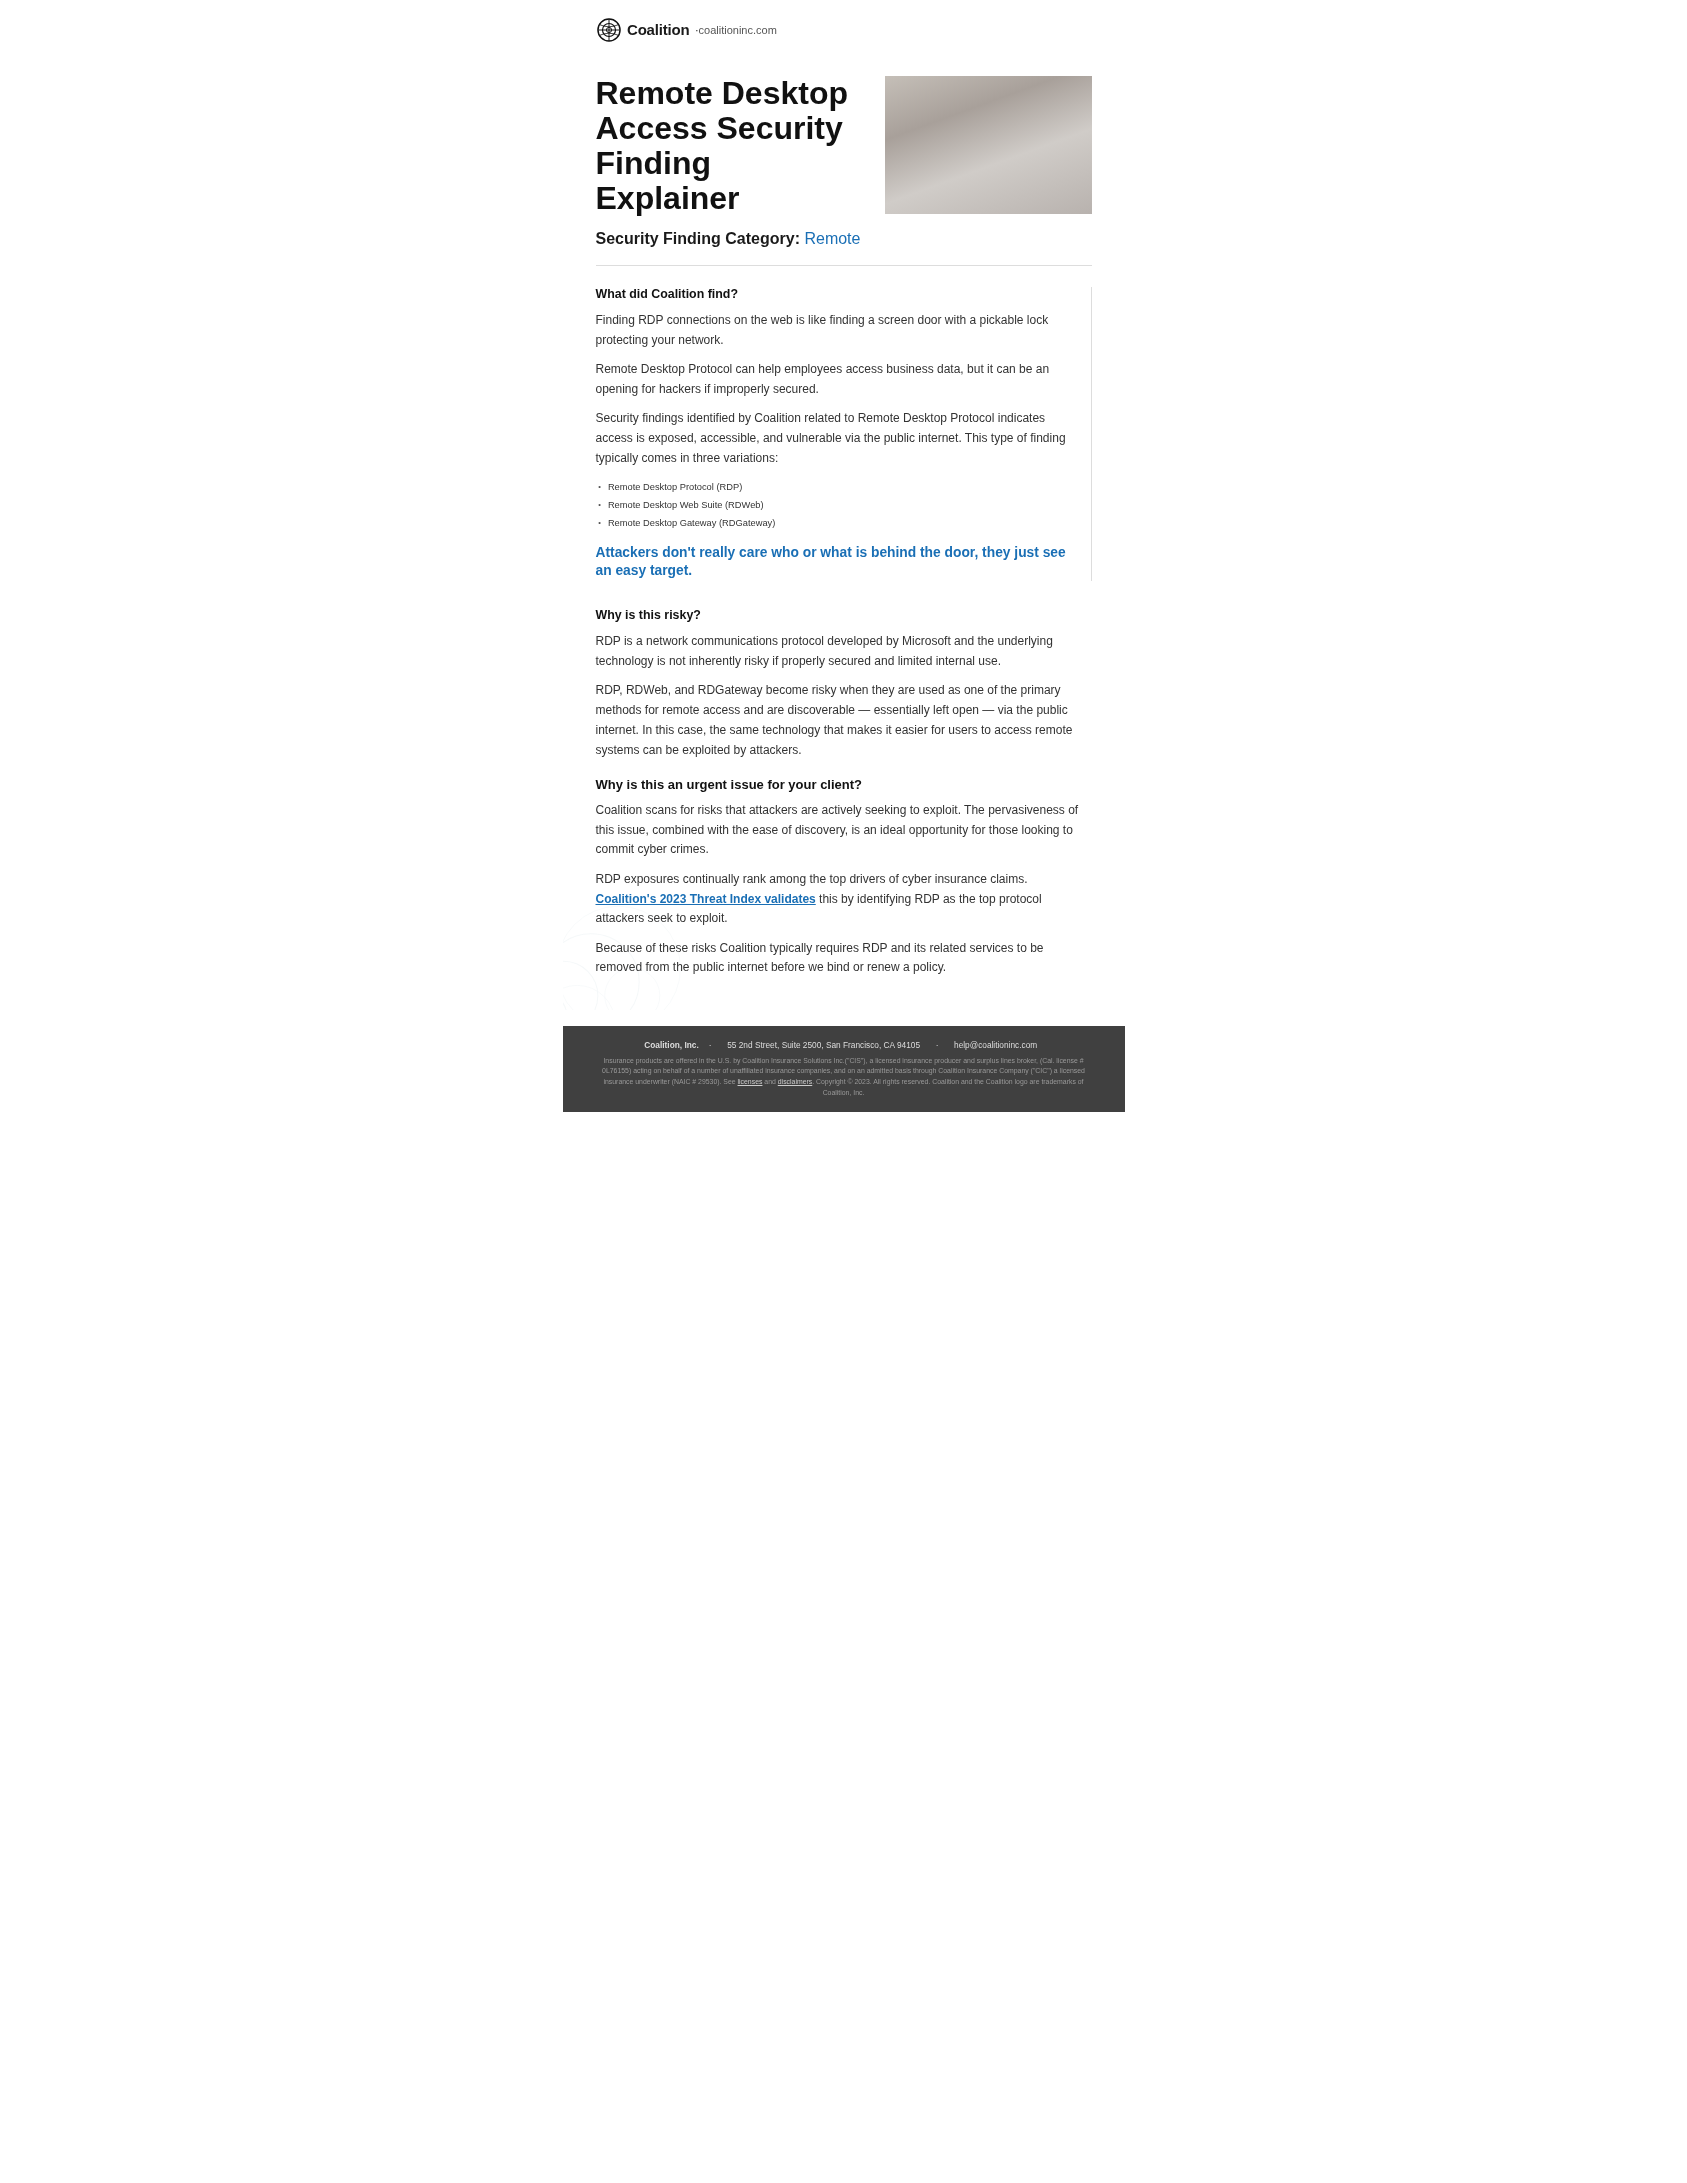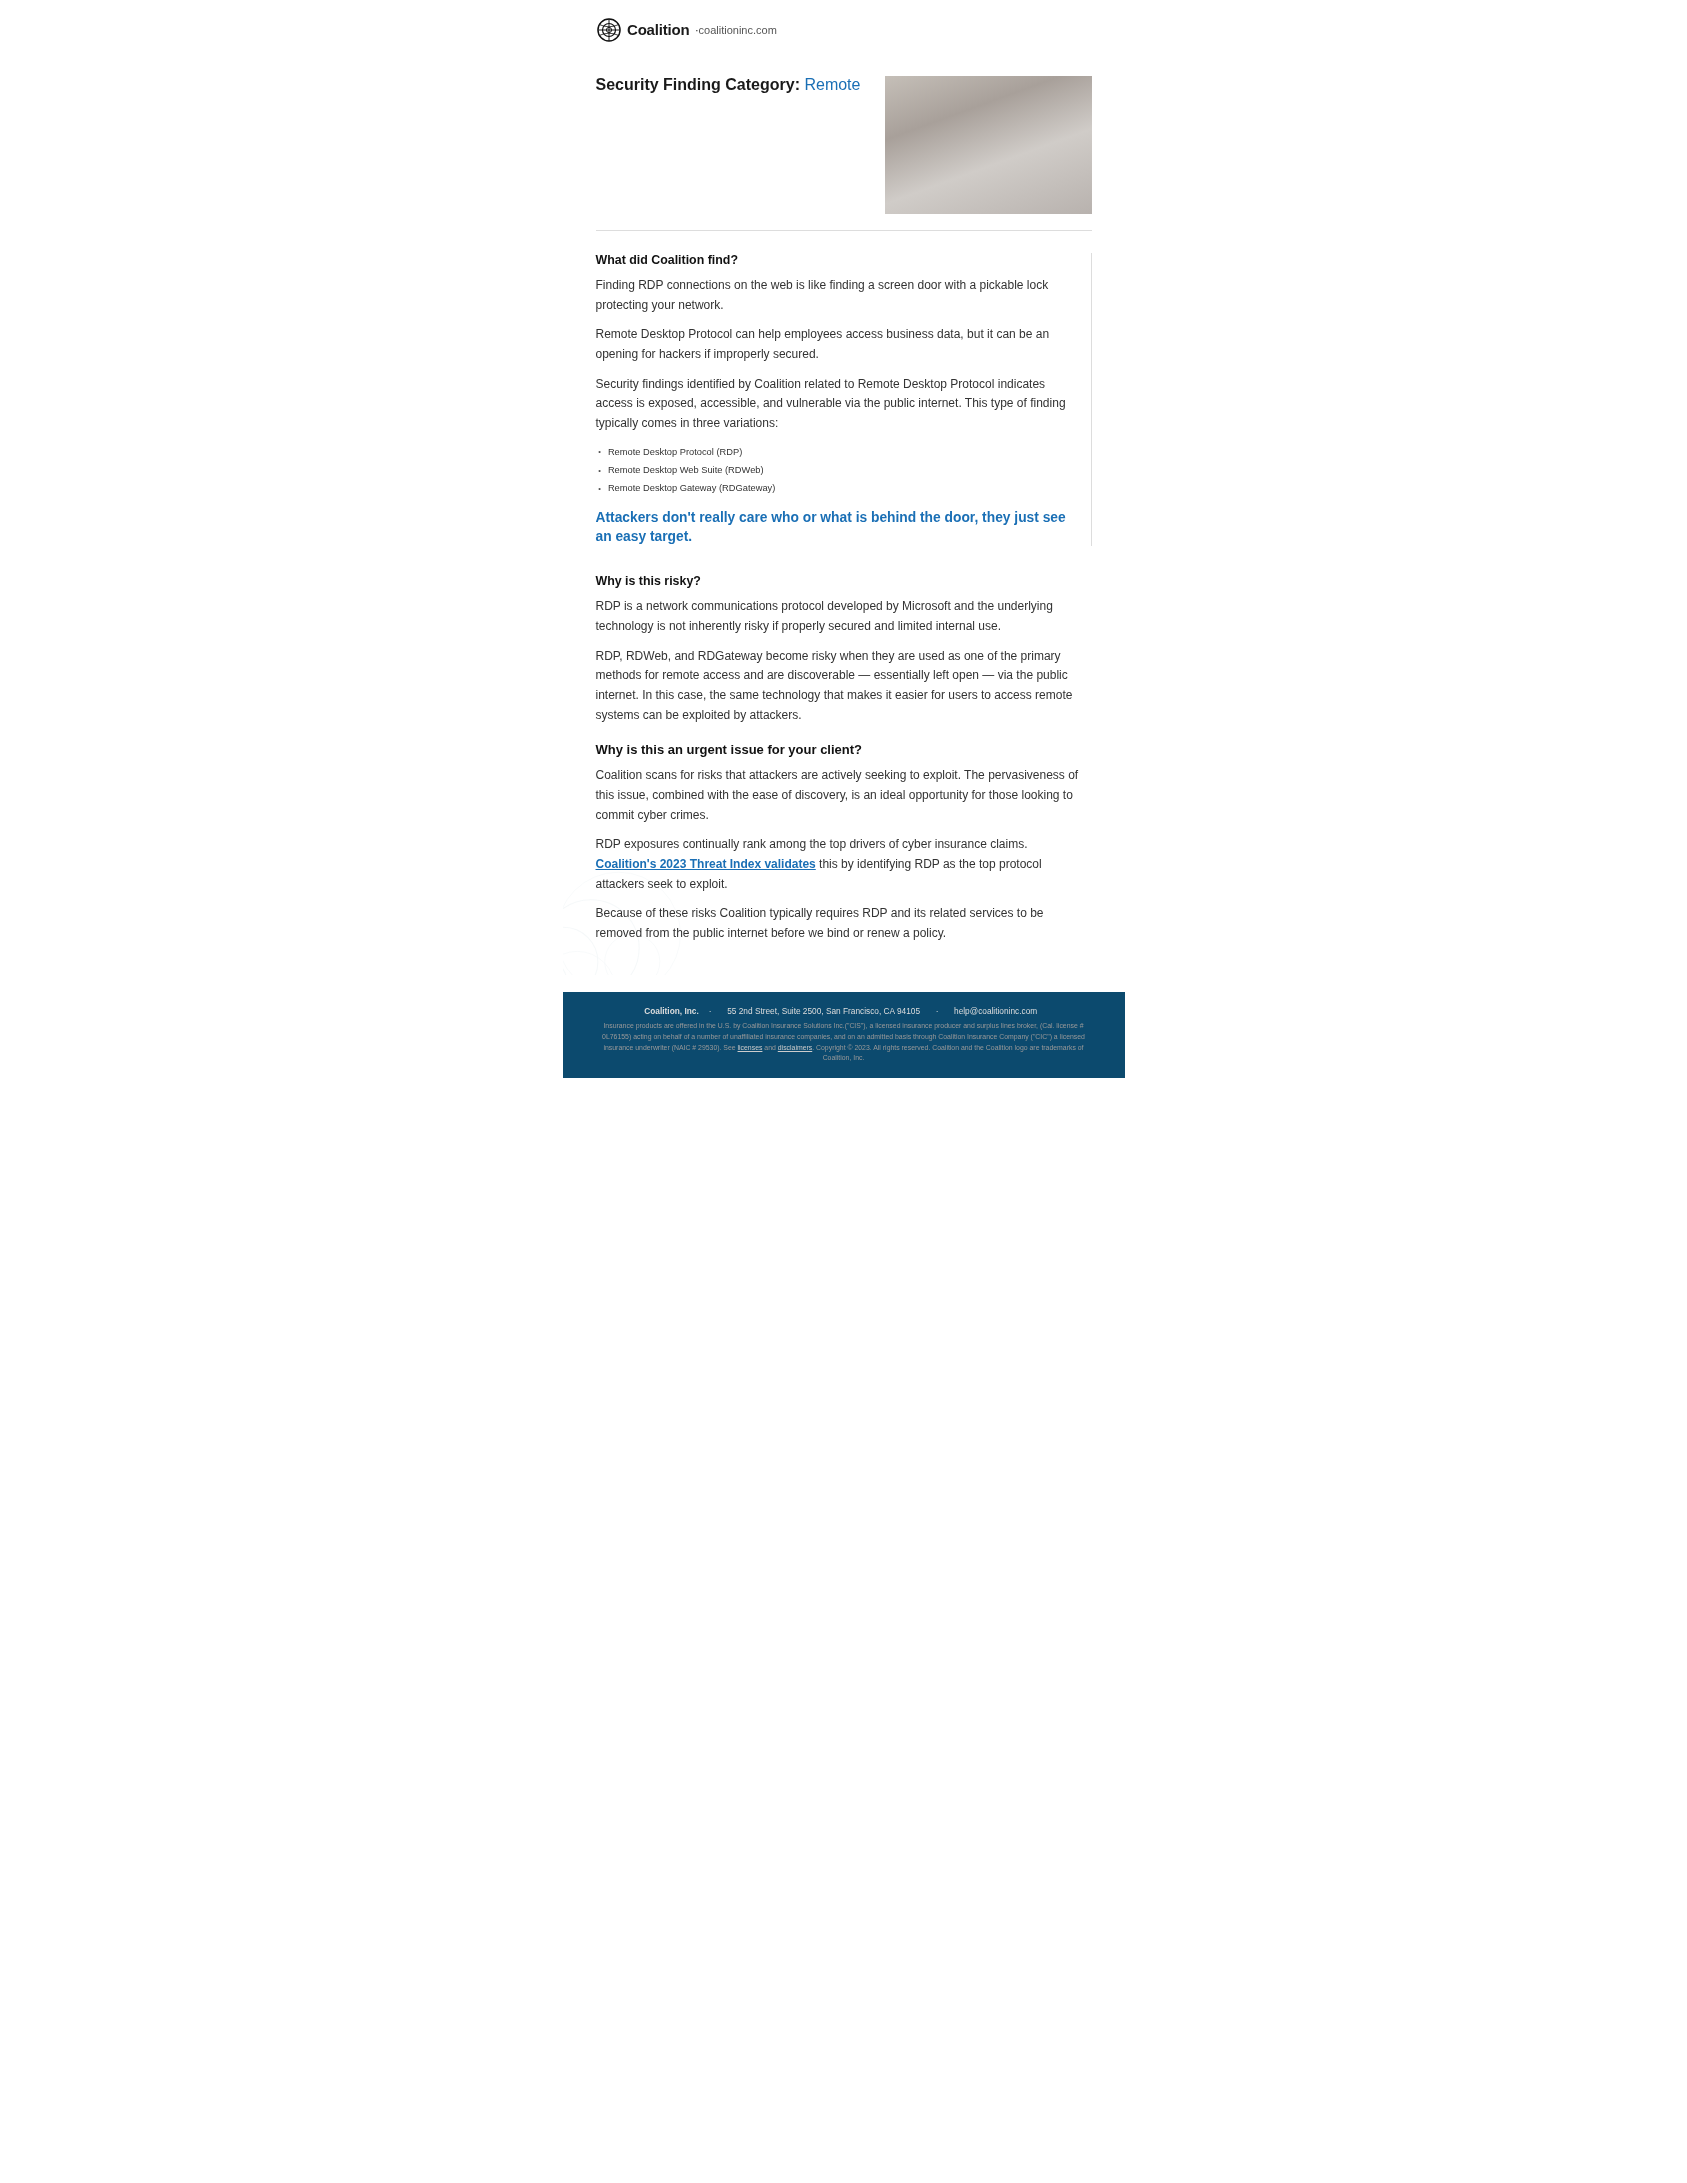--- a/index.html
+++ b/index.html
@@ -171,21 +171,21 @@
     }
     .decorative-circles {
       position: absolute;
       bottom: -27.6px;
       left: -41px;
       opacity: 0.12;
     }
 
     
     .footer {
-      background: #0c4a6e;
+      background: #404040;
       color: #ccc;
       padding: 13.8px 33px;
       margin-top: 16.5px;
     }
     .footer-main {
       text-align: center;
       font-size: 8.3px;
       color: #ddd;
       font-weight: 500;
       margin-bottom: 5.5px;
@@ -229,20 +229,21 @@
       <path d="M6 28 Q20 22 34 28" stroke="#111" stroke-width="1.2" fill="none"></path>
     </svg>
     <span class="logo-text">Coalition</span>
     <span class="logo-dot">·</span>
   </div>
   <span class="header-url">coalitioninc.com</span>
 </header>
 
 <section class="hero">
   <div class="hero-text">
+    <h1 class="hero-title">Remote Desktop Access Security Finding Explainer</h1>
     <p class="security-category">
       <span class="security-category-label">Security Finding Category:</span>
       <span> </span>
       <span class="security-category-value">Remote</span>
     </p>
   </div>
   <div class="hero-image-area">
     <div class="hero-photo-placeholder">
 
       <svg width="207" height="138" viewBox="0 0 300 200" xmlns="http://www.w3.org/2000/svg">

